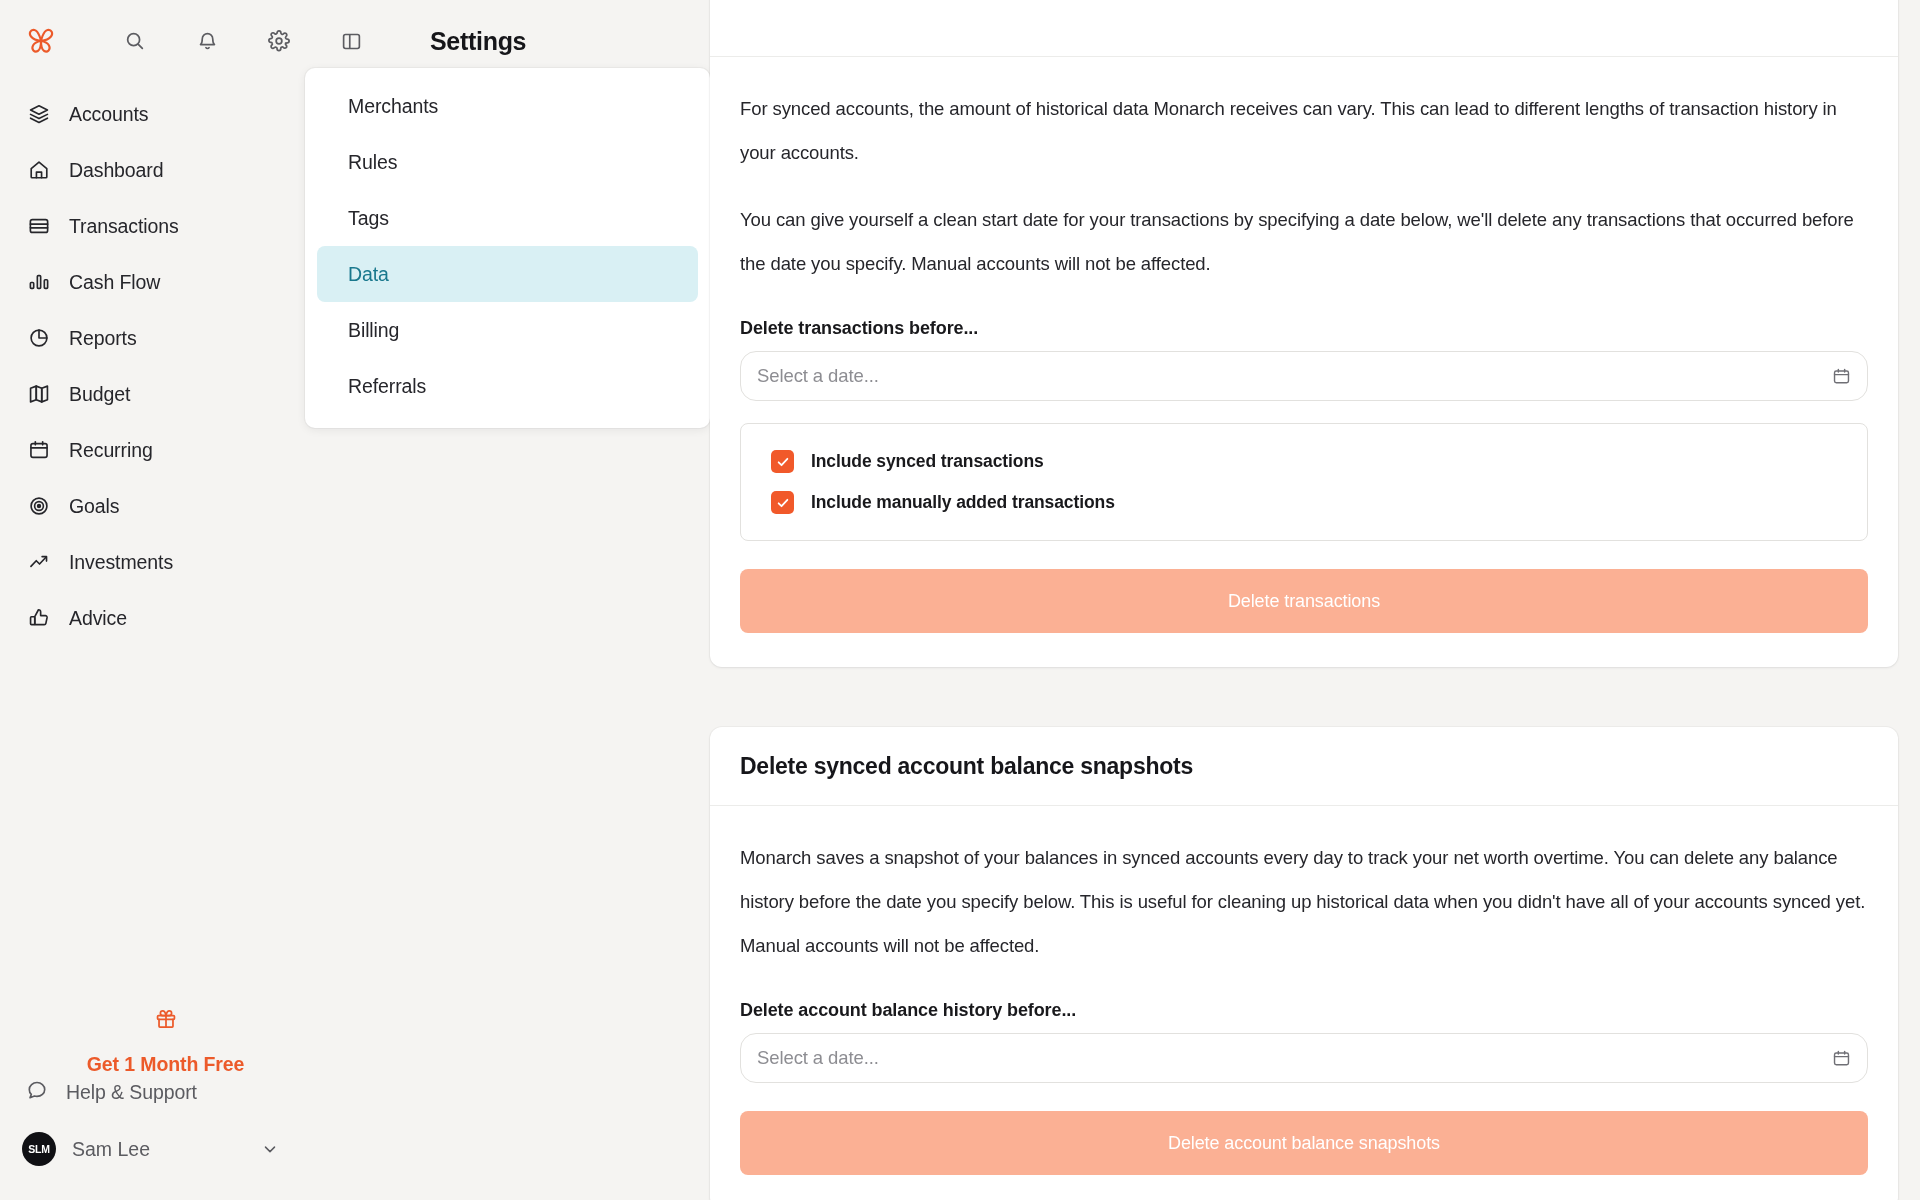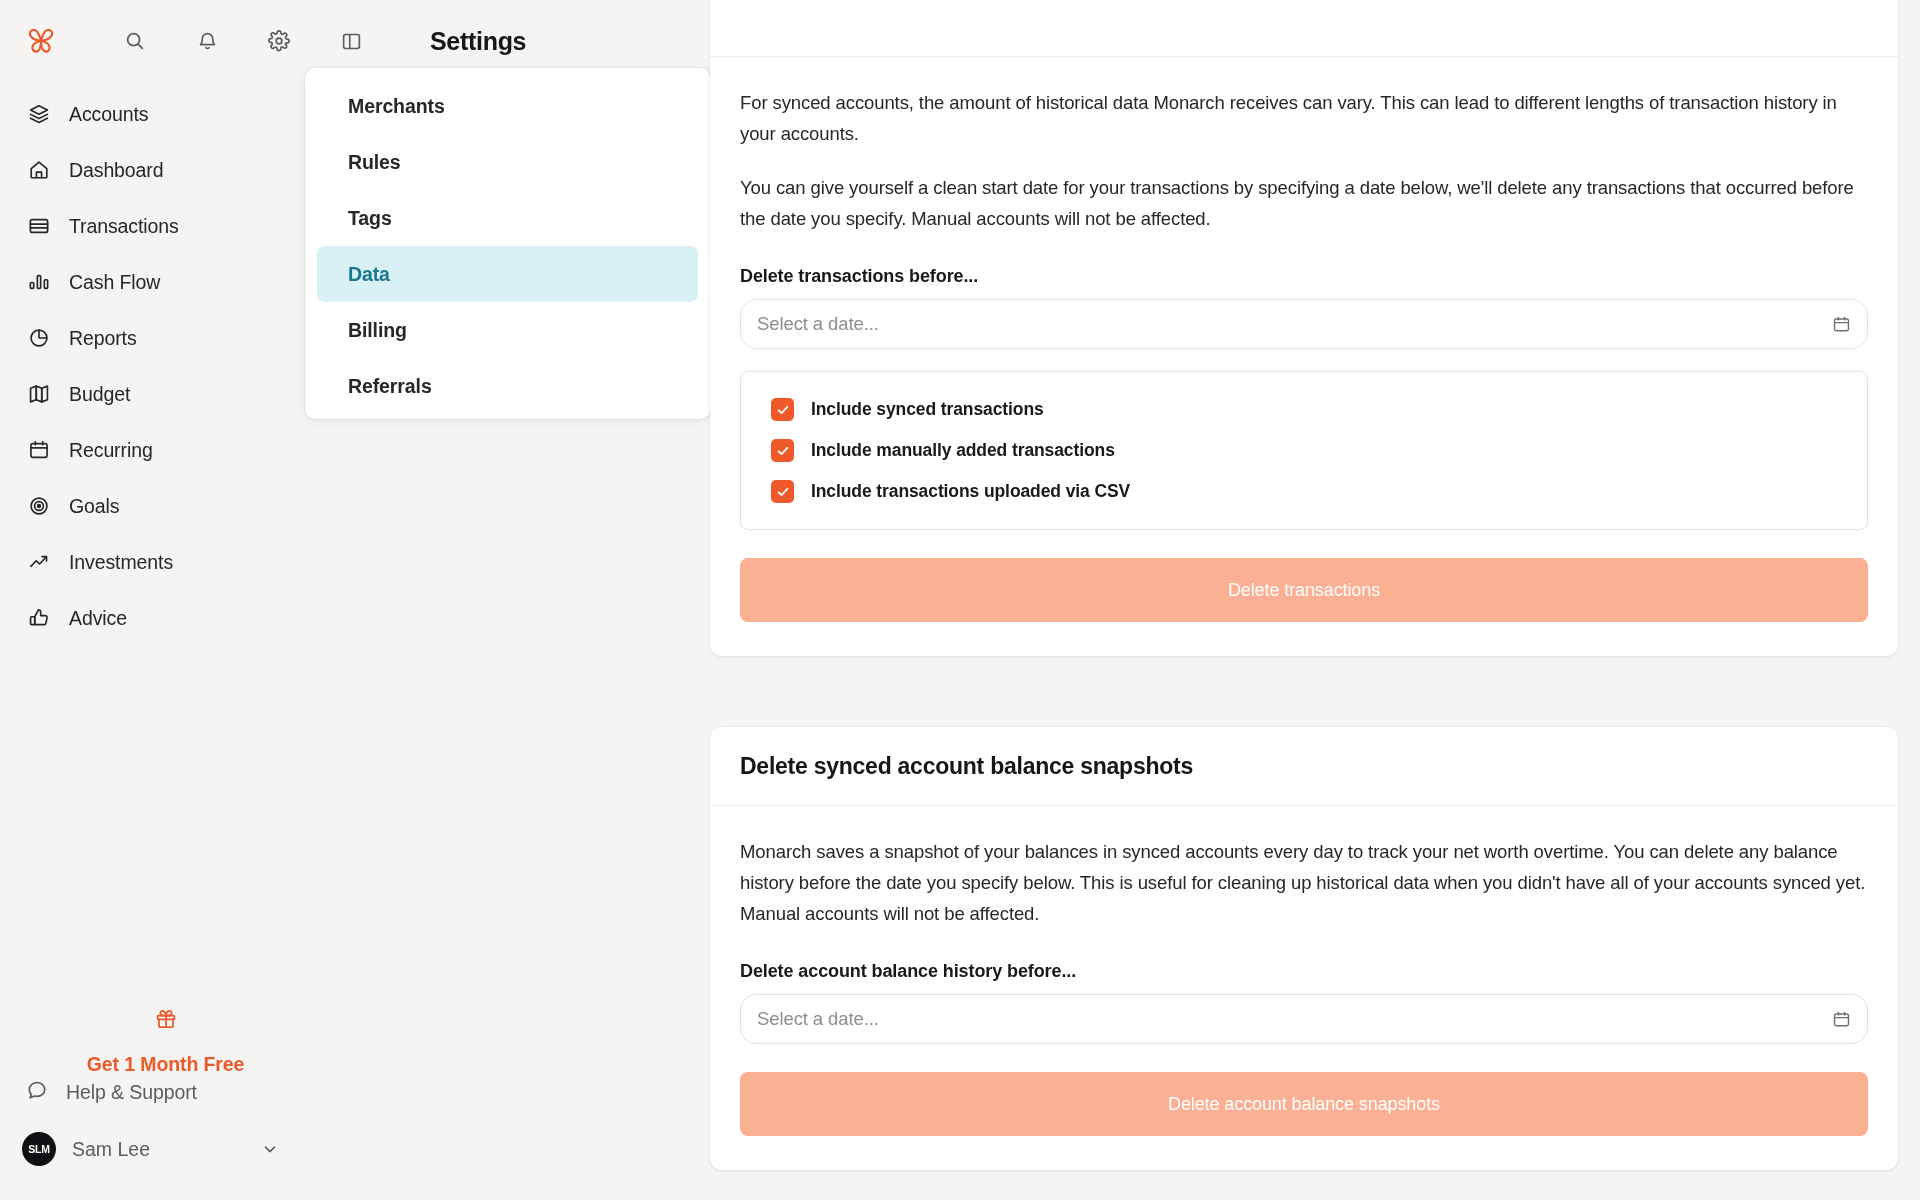--- a/index.html
+++ b/index.html
@@ -55,22 +55,21 @@
     color: #ffffff; font-size: 10.5px; font-weight: 700; letter-spacing: -0.2px;
     display: flex; align-items: center; justify-content: center; flex: 0 0 34px;
   }
   .userrow .chev { margin-left: auto; display: flex; }
 
   
   .submenu {
     position: absolute; top: 68px; left: 305px; width: 405px;
     background: #ffffff; border-radius: 10px;
     box-shadow: 0 2px 10px rgba(20,20,25,0.07), 0 0 0 1px rgba(20,20,25,0.035);
-    padding: 10px 12px 5px 12px;
-    font-weight: bold;
+    padding: 10px 12px 14px 12px;
   }
   .sub-item {
     height: 56px; display: flex; align-items: center; padding-left: 31px;
     font-size: 19.5px; color: #26262b; border-radius: 8px; cursor: pointer; letter-spacing: -0.1px;
   }
   .sub-item.active { background: #d9f0f4; color: #19788d; }
 
   
   .main {
     position: absolute; top: 0; left: 688px; width: 1232px; height: 1200px;
@@ -82,21 +81,21 @@
     width: 1188px;
   }
   .card-1 { position: absolute; top: -22px; left: 22px; }
   .card-2 { position: absolute; top: 727px; left: 22px; }
   .card-head {
     padding: 26px 30px 25px 30px; border-bottom: 1px solid #ececea;
     font-size: 23px; font-weight: 700; letter-spacing: -0.25px; color: #16161a;
   }
   .card-body { padding: 30px 30px 34px 30px; }
   .para {
-    font-size: 18.5px; line-height: 31px; color: #26262b; letter-spacing: -0.1px;
+    font-size: 18.5px; line-height: 44px; color: #26262b; letter-spacing: -0.1px;
   }
   .para + .para { margin-top: 23px; }
   .field-label {
     font-size: 18px; font-weight: 700; color: #19191c; margin-top: 32px; margin-bottom: 12px;
     letter-spacing: -0.1px;
   }
   .date-input {
     height: 50px; border: 1px solid #e2e1de; border-radius: 16px; background: #ffffff;
     display: flex; align-items: center; padding: 0 16px; cursor: pointer;
   }
@@ -364,28 +363,20 @@
             <span class="cb-label">Include synced transactions</span>
           </div>
           <div class="checkrow">
             <span class="cb">
               <svg width="14" height="14" viewBox="0 0 24 24" fill="none" stroke="#ffffff" stroke-width="3" stroke-linecap="round" stroke-linejoin="round">
                 <polyline points="4.5 12.5 9.5 17.5 19.5 6.5"></polyline>
               </svg>
             </span>
             <span class="cb-label">Include manually added transactions</span>
           </div>
-          <div class="checkrow">
-            <span class="cb">
-              <svg width="14" height="14" viewBox="0 0 24 24" fill="none" stroke="#ffffff" stroke-width="3" stroke-linecap="round" stroke-linejoin="round">
-                <polyline points="4.5 12.5 9.5 17.5 19.5 6.5"></polyline>
-              </svg>
-            </span>
-            <span class="cb-label">Include transactions uploaded via CSV</span>
-          </div>
         </div>
 
         <button class="danger-btn">Delete transactions</button>
       </div>
     </div>
 
     <div class="card card-2">
       <div class="card-head">Delete synced account balance snapshots</div>
       <div class="card-body">
         <p class="para">Monarch saves a snapshot of your balances in synced accounts every day to track your net worth overtime. You can delete any balance history before the date you specify below. This is useful for cleaning up historical data when you didn't have all of your accounts synced yet. Manual accounts will not be affected.</p>

